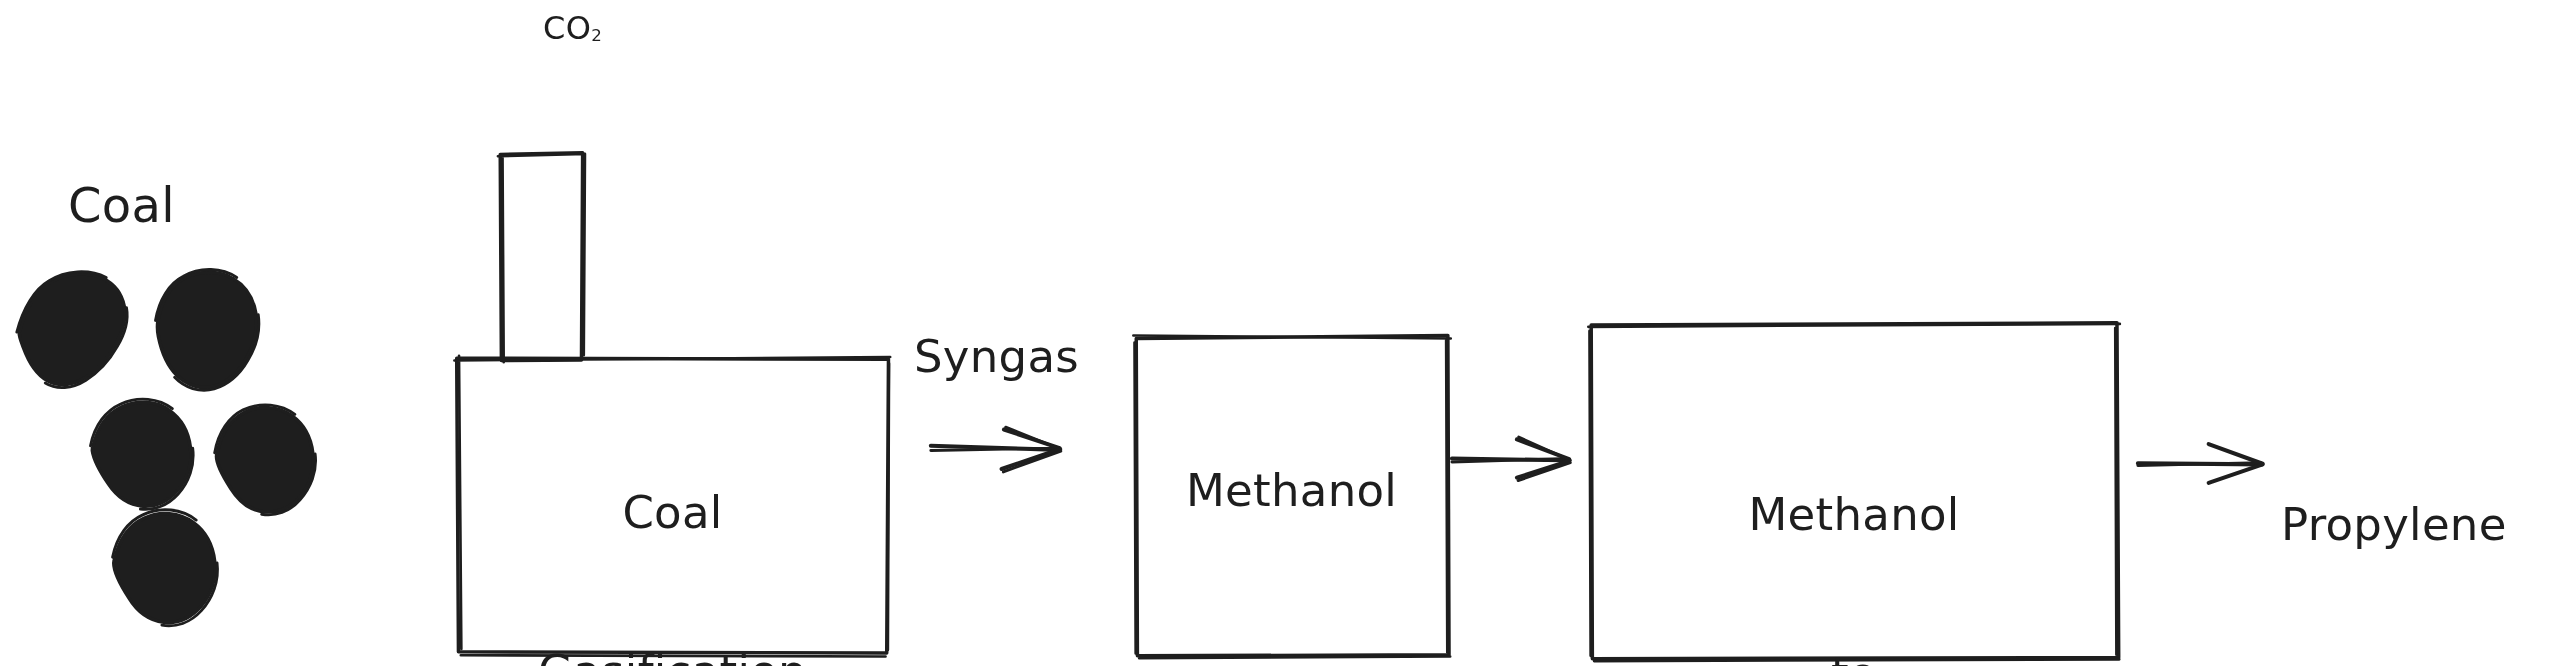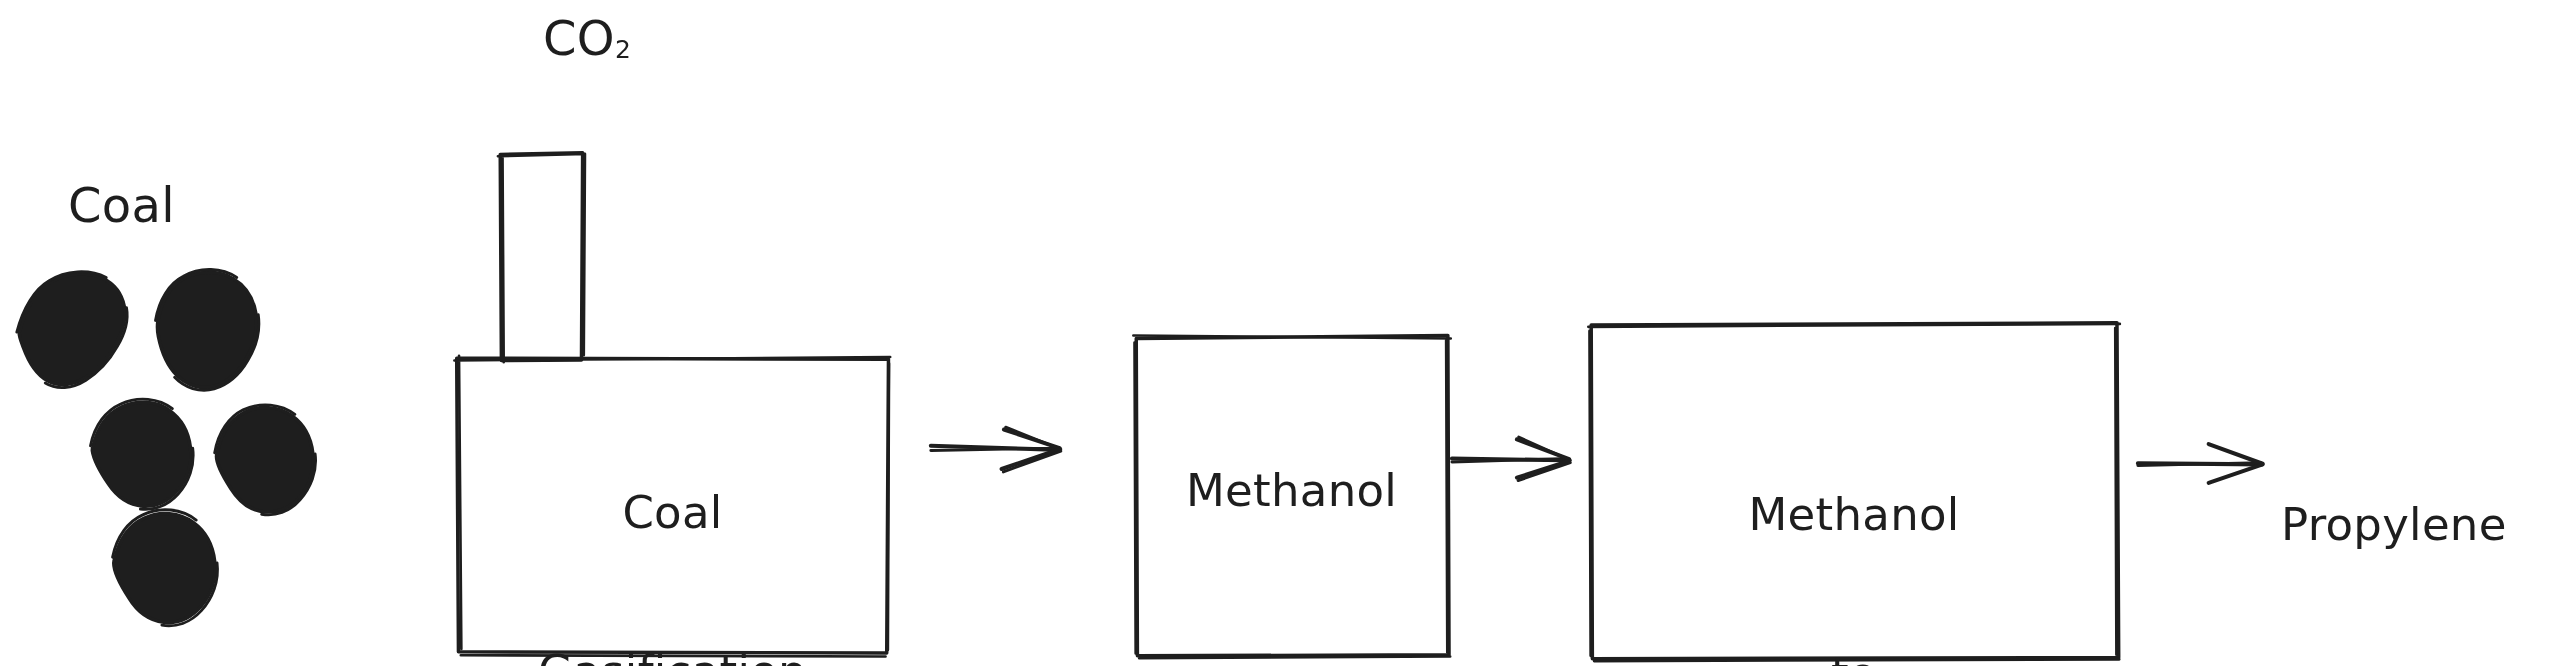--- a/index.html
+++ b/index.html
@@ -29,21 +29,21 @@
     font-family: "DejaVu Sans", sans-serif;
     font-weight: 400;
     line-height: 1.18;
     white-space: pre;
     letter-spacing: 0.3px;
   }
   .lbl.center { text-align: center; }
   .lbl.left   { text-align: left; }
 
   #coal-label        { left: 68px;  top:  177px; font-size: 48px; }
-  #co2-label         { left: 543px;  top:   10.4px; font-size: 48px; }
+  #co2-label         { left: 543px;  top:   10.4px; font-size: 32px; }
   #co2-label sub     { font-size: 0.52em; vertical-align: -0.12em; letter-spacing: 0; }
   #gasification-label{ left: 458px;  top:  380px; width: 429px; font-size: 45px; }
   #syngas-label      { left: 914px; top:  330px; font-size: 45px; }
   #methanol-label    { left: 1135px; top:  464px; width: 313px; font-size: 45px; }
   #mto-label         { left: 1590px; top:  382px; width: 528px; font-size: 45px; }
   #product-label     { left: 2281px; top:  392px; font-size: 45px; }
 </style>
 </head>
 <body>
 
@@ -131,20 +131,21 @@
 
   <div class="lbl left" id="coal-label">Coal</div>
 
   <div class="lbl left" id="co2-label"><span>CO</span><sub>2</sub></div>
 
   <div class="lbl center" id="gasification-label">
     <div>Coal</div>
     <div>Gasification</div>
   </div>
 
+  <div class="lbl left" id="syngas-label">Syngas</div>
 
   <div class="lbl center" id="methanol-label">Methanol</div>
 
   <div class="lbl center" id="mto-label">
     <div>Methanol</div>
     <div>to</div>
     
   </div>
 
   <div class="lbl left" id="product-label">

